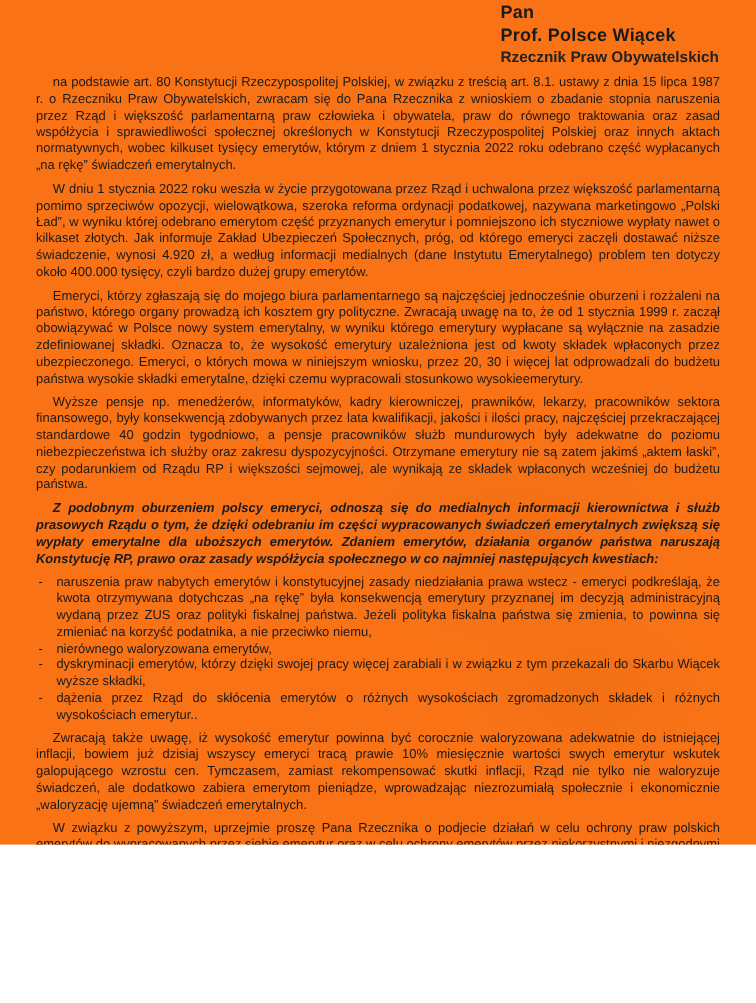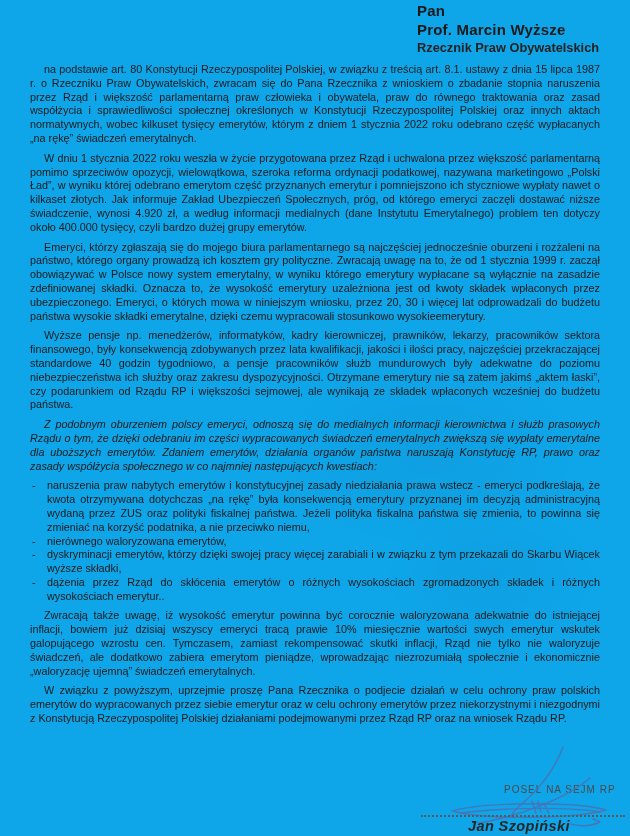--- a/index.html
+++ b/index.html
@@ -1,40 +1,40 @@
 <!DOCTYPE html>
 <html lang="pl" style="--ink: #4a72b5; --text: #1a1a1a;"><head>
 <meta charset="utf-8">
 <style>
   :root { --ink:#4a72b5; --text:#1a1a1a; }
   html,body { margin:0; padding:0; background:#ffffff; }
   .page {
-    position:relative; width:630px; height:836px; overflow:hidden;
-    background:#0ea5e9; color:var(--text);
+    position:relative; width:630px; height:704px; overflow:hidden;
+    background:#f97316; color:var(--text);
     font-family:"Liberation Sans","DejaVu Sans",sans-serif;
   }
   
   .scan-blot { position:absolute; pointer-events:none; border-radius:50%; }
   .blot-1 { left:280px; top:360px; width:300px; height:190px;
             background:radial-gradient(ellipse at center, rgba(0,0,0,0.035), rgba(0,0,0,0) 70%); }
   .blot-2 { left:380px; top:500px; width:220px; height:150px;
             background:radial-gradient(ellipse at center, rgba(0,0,0,0.03), rgba(0,0,0,0) 70%); }
 
   .recipient { position:absolute; left:417px; top:1px; }
   .recipient-salutation, .recipient-name {
     font-weight:bold; font-size:15px; line-height:19px; letter-spacing:0.2px;
   }
   .recipient-title { font-size:12.8px; line-height:17px; color:#222;font-weight:bold; }
 
   .content { position:absolute; left:30px; top:63px; width:570px; }
   .para {
     margin:0 0 6px 0; font-size:10.8px; line-height:13.8px;
     text-align:justify; text-indent:14px; color:var(--text);
   }
-  .para.emphasis { font-weight:normal; font-style:italic; }
+  .para.emphasis { font-weight:bold; font-style:italic; }
   .points { list-style:none; margin:0 0 6px 0; padding:0; }
   .points li { display:flex; font-size:10.8px; line-height:13.8px; }
   .points .dash { flex:none; width:17px; padding-left:2px; box-sizing:border-box; }
   .points .txt { flex:1; text-align:justify; }
 
   .sig-role {
     position:absolute; left:484px; top:784px; font-size:10px;
     letter-spacing:1px; color:#4a4a4a; white-space:nowrap;margin-left:20px;
   }
   .sig-dotted {
@@ -55,21 +55,21 @@
 </head>
 <body>
 
 <div class="page">
 
   <div class="scan-blot blot-1"></div>
   <div class="scan-blot blot-2"></div>
 
   <div class="recipient">
     <div class="recipient-salutation">Pan</div>
-    <div class="recipient-name">Prof. Marcin Wyższe</div>
+    <div class="recipient-name">Prof. Polsce Wiącek</div>
     <div class="recipient-title">Rzecznik Praw Obywatelskich</div>
   </div>
 
   <div class="content">
     <p class="para">na podstawie art. 80 Konstytucji Rzeczypospolitej Polskiej, w związku z treścią art. 8.1. ustawy z dnia 15 lipca 1987 r. o Rzeczniku Praw Obywatelskich, zwracam się do Pana Rzecznika z wnioskiem o zbadanie stopnia naruszenia przez Rząd i większość parlamentarną praw człowieka i obywatela, praw do równego traktowania oraz zasad współżycia i sprawiedliwości społecznej określonych w Konstytucji Rzeczypospolitej Polskiej oraz innych aktach normatywnych, wobec kilkuset tysięcy emerytów, którym z dniem 1 stycznia 2022 roku odebrano część wypłacanych „na rękę” świadczeń emerytalnych.</p>
     <p class="para">W dniu 1 stycznia 2022 roku weszła w życie przygotowana przez Rząd i uchwalona przez większość parlamentarną pomimo sprzeciwów opozycji, wielowątkowa, szeroka reforma ordynacji podatkowej, nazywana marketingowo „Polski Ład”, w wyniku której odebrano emerytom część przyznanych emerytur i pomniejszono ich styczniowe wypłaty nawet o kilkaset złotych. Jak informuje Zakład Ubezpieczeń Społecznych, próg, od którego emeryci zaczęli dostawać niższe świadczenie, wynosi 4.920 zł, a według informacji medialnych (dane Instytutu Emerytalnego) problem ten dotyczy około 400.000 tysięcy, czyli bardzo dużej grupy emerytów.</p>
     <p class="para">Emeryci, którzy zgłaszają się do mojego biura parlamentarnego są najczęściej jednocześnie oburzeni i rozżaleni na państwo, którego organy prowadzą ich kosztem gry polityczne. Zwracają uwagę na to, że od 1 stycznia 1999 r. zaczął obowiązywać w Polsce nowy system emerytalny, w wyniku którego emerytury wypłacane są wyłącznie na zasadzie zdefiniowanej składki. Oznacza to, że wysokość emerytury uzależniona jest od kwoty składek wpłaconych przez ubezpieczonego. Emeryci, o których mowa w niniejszym wniosku, przez 20, 30 i więcej lat odprowadzali do budżetu państwa wysokie składki emerytalne, dzięki czemu wypracowali stosunkowo wysokieemerytury.</p>
     <p class="para">Wyższe pensje np. menedżerów, informatyków, kadry kierowniczej, prawników, lekarzy, pracowników sektora finansowego, były konsekwencją zdobywanych przez lata kwalifikacji, jakości i ilości pracy, najczęściej przekraczającej standardowe 40 godzin tygodniowo, a pensje pracowników służb mundurowych były adekwatne do poziomu niebezpieczeństwa ich służby oraz zakresu dyspozycyjności. Otrzymane emerytury nie są zatem jakimś „aktem łaski”, czy podarunkiem od Rządu RP i większości sejmowej, ale wynikają ze składek wpłaconych wcześniej do budżetu państwa.</p>
     <p class="para emphasis">Z podobnym oburzeniem polscy emeryci, odnoszą się do medialnych informacji kierownictwa i służb prasowych Rządu o tym, że dzięki odebraniu im części wypracowanych świadczeń emerytalnych zwiększą się wypłaty emerytalne dla uboższych emerytów. Zdaniem emerytów, działania organów państwa naruszają Konstytucję RP, prawo oraz zasady współżycia społecznego w co najmniej następujących kwestiach:</p>
     <ul class="points">

